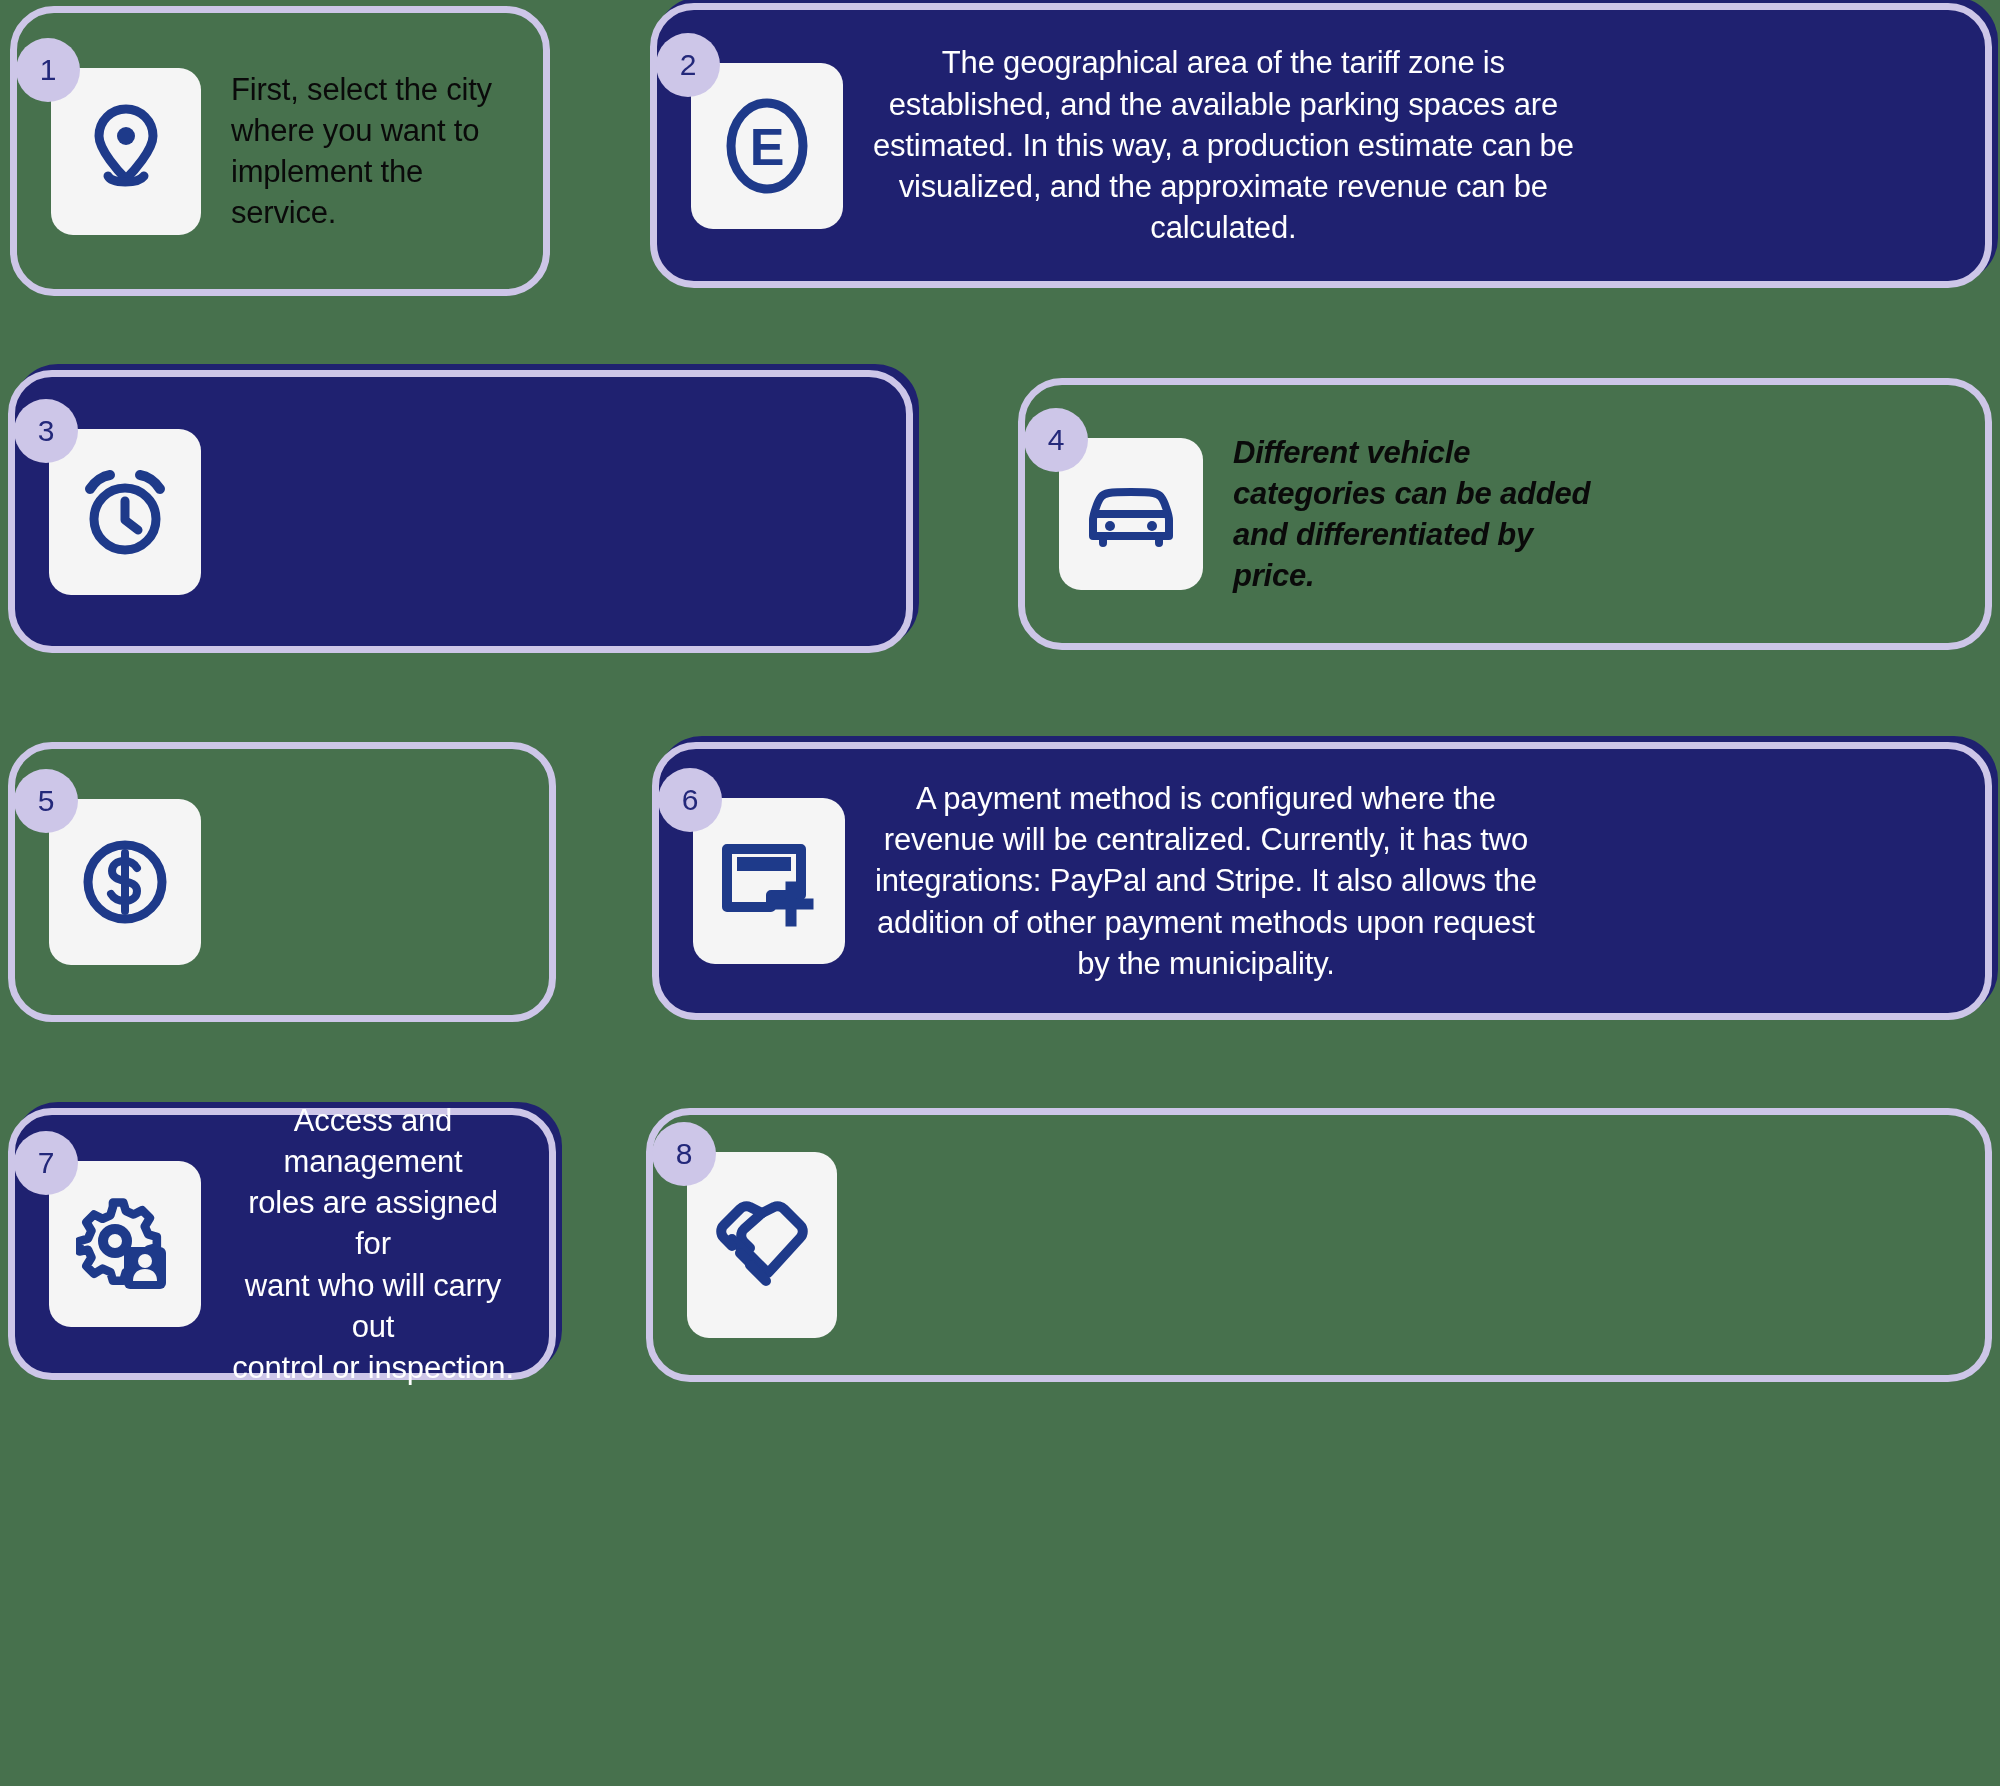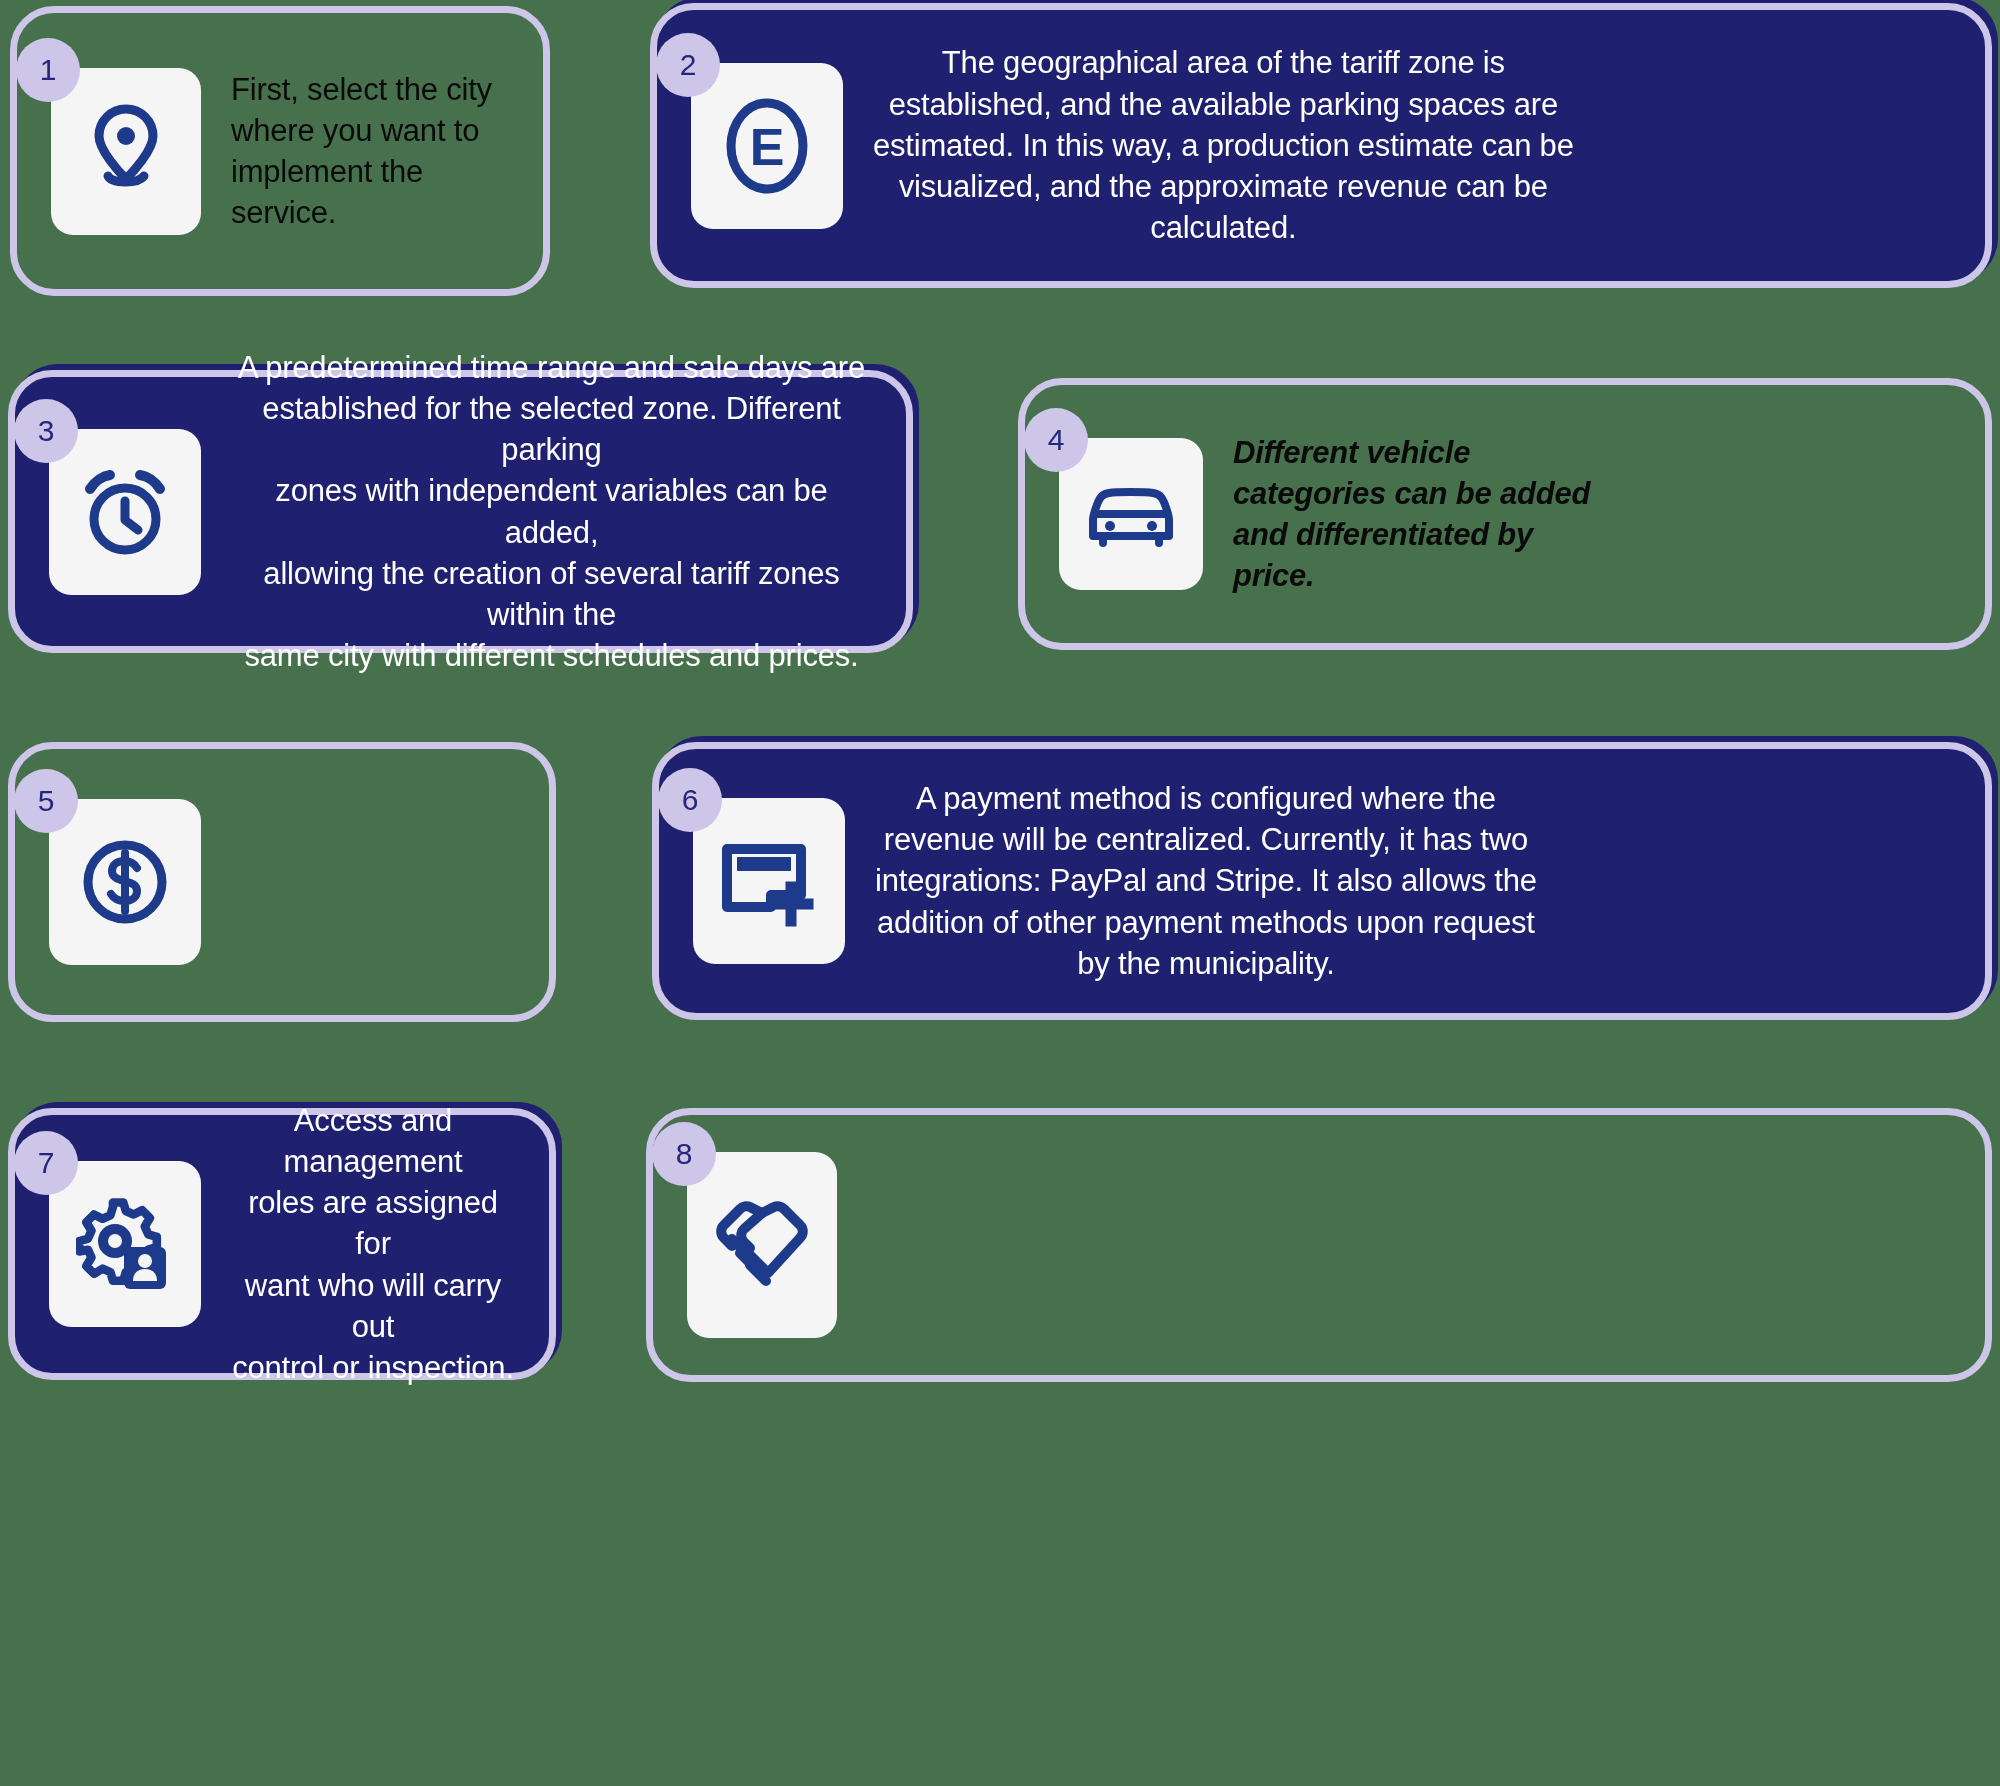--- a/index.html
+++ b/index.html
@@ -143,25 +143,20 @@
         <span>
           <svg width="98" height="98" viewBox="0 0 98 98" fill="none">
             <circle cx="49" cy="56" r="31" stroke="#1e3a8a" stroke-width="9" fill="none"></circle>
             <path d="M49 38v19l13 10" stroke="#1e3a8a" stroke-width="9" stroke-linecap="round" stroke-linejoin="round" fill="none"></path>
             <path d="M14 26c5-8 13-13 20-14" stroke="#1e3a8a" stroke-width="10" stroke-linecap="round"></path>
             <path d="M84 26c-5-8-13-13-20-14" stroke="#1e3a8a" stroke-width="10" stroke-linecap="round"></path>
           </svg>
         </span>
       </div>
     </div>
-    <div class="card-text text-light">A predetermined time range and sale days are
-established for the selected zone. Different parking
-zones with independent variables can be added,
-allowing the creation of several tariff zones within the
-same city with different schedules and prices.</div>
   </div>
 
   <div class="card outline" id="card-4">
     <div class="icon-wrap">
       <div class="badge">4</div>
       <div class="icon-tile">
         <span>
           <svg width="96" height="72" viewBox="0 0 96 72" fill="none">
             <path d="M10 42c0-4 4-18 8-23 3-4 8-5 30-5s27 1 30 5c4 5 8 19 8 23v16H10V42z" stroke="#1e3a8a" stroke-width="8" stroke-linejoin="round" fill="none"></path>
             <path d="M14 36h68" stroke="#1e3a8a" stroke-width="8" stroke-linecap="round"></path>

